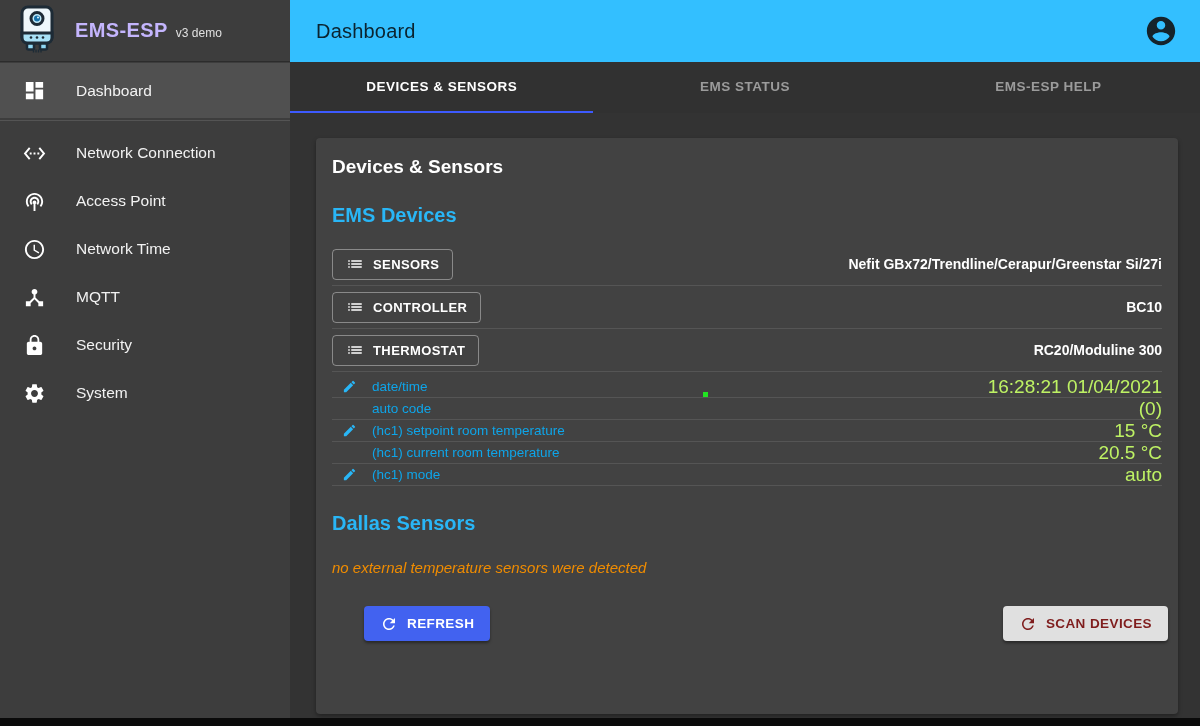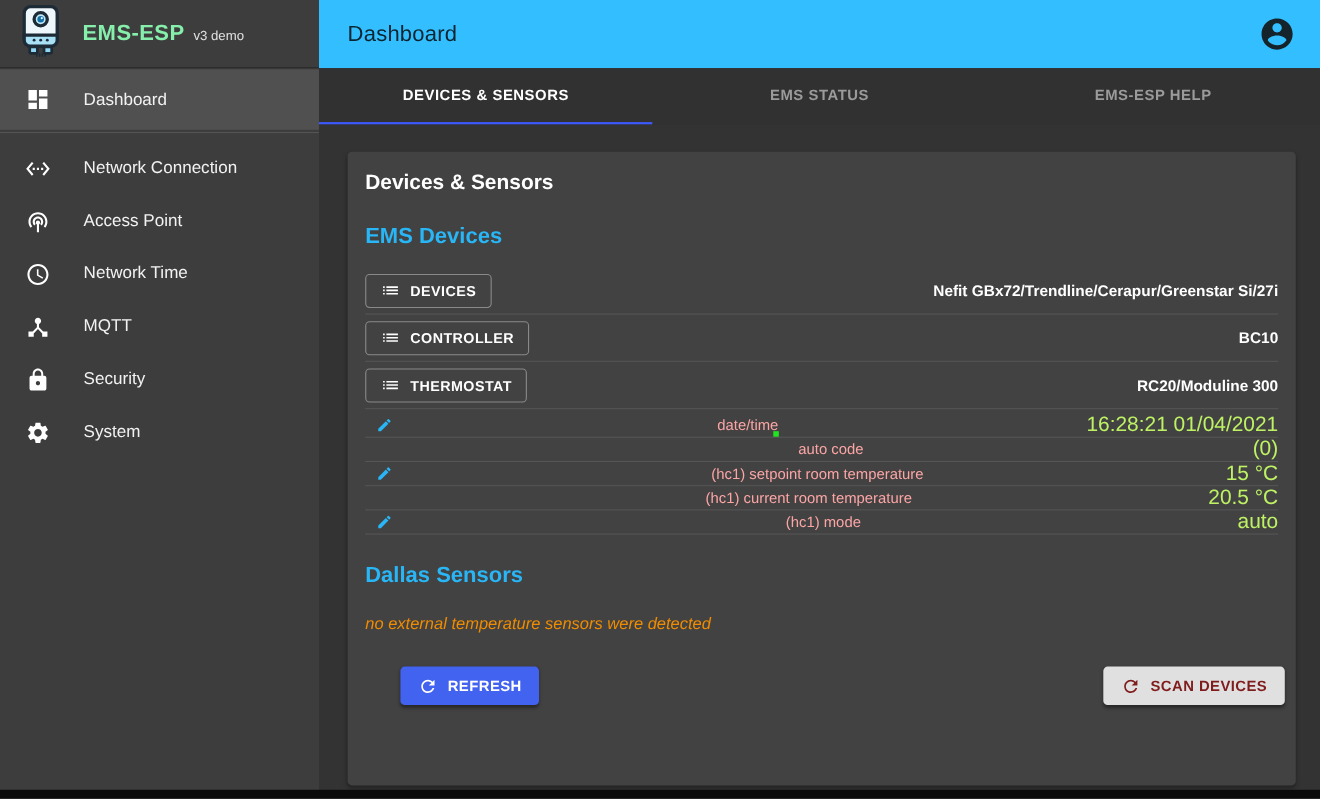--- a/index.html
+++ b/index.html
@@ -4,21 +4,21 @@
 <style>
   * { margin:0; padding:0; box-sizing:border-box; }
   html,body { width:1200px; height:726px; }
   body { font-family:"Liberation Sans", sans-serif; background:#333; overflow:hidden; }
   .screen { position:relative; width:1200px; height:726px; background:#333333; overflow:hidden; }
 
   
   .sidebar { position:absolute; left:0; top:0; width:290px; height:718px; background:#3d3d3d; z-index:5; }
   .sidebar-header { height:62px; display:flex; align-items:center; gap:18px; padding:0 16px 0 17px; border-bottom:1px solid #2c2c2c; }
   .titlewrap { display:flex; align-items:baseline; gap:8px; }
-  .app-title { color:#86efac; font-size:20px; font-weight:bold; letter-spacing:.4px; }
+  .app-title { color:#c4b5fd; font-size:20px; font-weight:bold; letter-spacing:.4px; }
   .app-version { color:#e0e0e0; font-size:12px; }
   .nav-group { padding:1px 0 2px 0; }
   .nav-group.second { padding:8px 0; }
   .nav-item { height:55px; display:flex; align-items:center; gap:30px; padding:0 16px 0 22px; color:#f2f2f2; font-size:15.5px; cursor:pointer; }
   .nav-group.second .nav-item { height:48px; }
   .nav-item.active { background:#505050; }
   .nav-icon { width:24px; height:24px; color:#ffffff; flex:0 0 24px; display:flex; align-items:center; justify-content:center; }
   .nav-icon svg { width:23px; height:23px; fill:currentColor; }
   .nav-divider { height:1px; background:#545454; }
 
@@ -42,21 +42,21 @@
   .device-row { height:43px; display:flex; align-items:center; justify-content:space-between; border-bottom:1px solid #555555; }
   .device-btn { display:inline-flex; align-items:center; gap:9px; height:31px; padding:0 13px; background:transparent; border:1px solid rgba(255,255,255,.38); border-radius:4px; color:#ffffff; font-family:"Liberation Sans", sans-serif; font-size:13px; font-weight:bold; letter-spacing:.4px; cursor:pointer; }
   .device-btn svg { width:18px; height:18px; fill:#ffffff; }
   .device-model { color:#ffffff; font-size:14px; font-weight:bold; }
 
   .detail-header { margin:18px 0 0 16px; height:33px; background:#607d8b; display:flex; align-items:center; padding-left:16px; color:#f2f6f8; font-size:15px; }
   .detail-table { margin:0 16px; padding-top:4px; }
   .detail-row { height:22px; display:flex; align-items:center; border-bottom:1px solid #555555; }
   .edit-cell { width:40px; flex:0 0 40px; padding-left:10px; display:flex; align-items:center; }
   .edit-cell svg { width:15px; height:15px; fill:#29b6f6; cursor:pointer; }
-  .detail-name { flex:1; color:#fca5a5; font-size:13.5px;text-align:center; }
+  .detail-name { flex:1; color:#0ea5e9; font-size:13.5px; }
   .detail-value { color:#bef264; font-size:19px; font-weight:normal; }
 
   .warning-msg { margin:24px 16px 0 16px; color:#f08c00; font-size:15px; font-style:italic; }
 
   .actions { margin:30px 10px 0 24px; display:flex; align-items:center; justify-content:space-between;padding-left:24px; }
   .btn { display:inline-flex; align-items:center; gap:9px; height:35px; padding:0 16px; border:none; border-radius:4px; font-family:"Liberation Sans", sans-serif; font-size:13.5px; font-weight:bold; letter-spacing:.4px; cursor:pointer; box-shadow:0 2px 3px rgba(0,0,0,.4); }
   .btn svg { width:18px; height:18px; fill:currentColor; }
   .btn-refresh { background:#4262f0; color:#ffffff; }
   .btn-scan { background:#e0e0e0; color:#7f1d1d; }
 
@@ -174,21 +174,21 @@
   <main class="card">
     <h2 class="card-title">Devices &amp; Sensors</h2>
     <h3 class="section-heading">EMS Devices</h3>
 
     <div class="device-table">
       <div class="device-row">
         <button class="device-btn">
           <svg viewBox="0 0 24 24">
               <path d="M3 13h2v-2H3v2zm0 4h2v-2H3v2zm0-8h2V7H3v2zm4 4h14v-2H7v2zm0 4h14v-2H7v2zM7 7v2h14V7H7z"></path>
             </svg>
-          <span>DEVICES</span>
+          <span>SENSORS</span>
         </button>
         <span class="device-model">Nefit GBx72/Trendline/Cerapur/Greenstar Si/27i</span>
       </div>
       <div class="device-row">
         <button class="device-btn">
           <svg viewBox="0 0 24 24">
               <path d="M3 13h2v-2H3v2zm0 4h2v-2H3v2zm0-8h2V7H3v2zm4 4h14v-2H7v2zm0 4h14v-2H7v2zM7 7v2h14V7H7z"></path>
             </svg>
           <span>CONTROLLER</span>
         </button>

